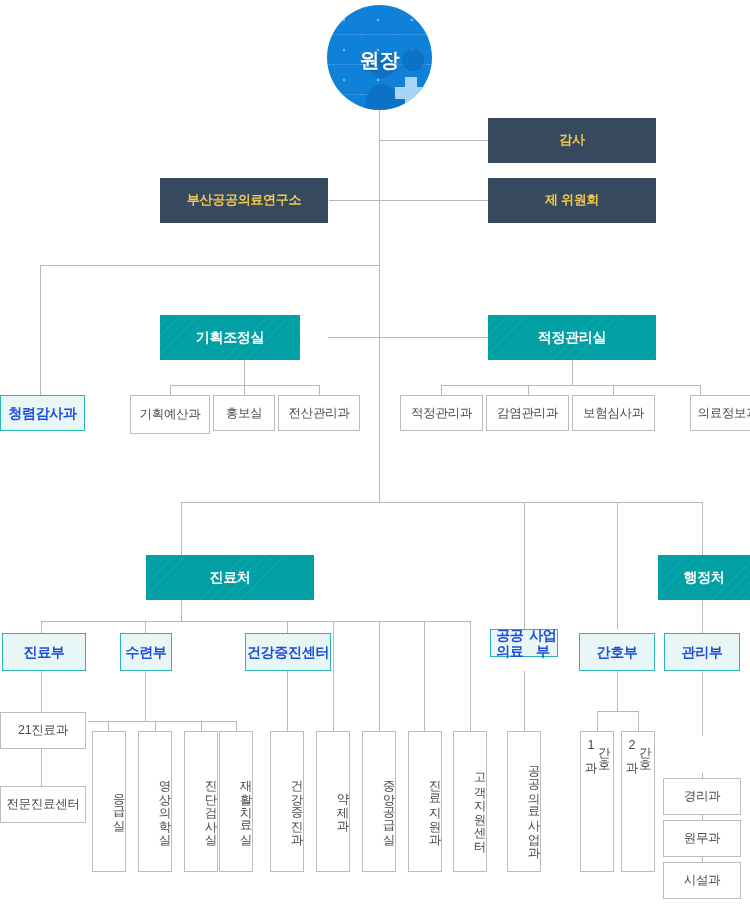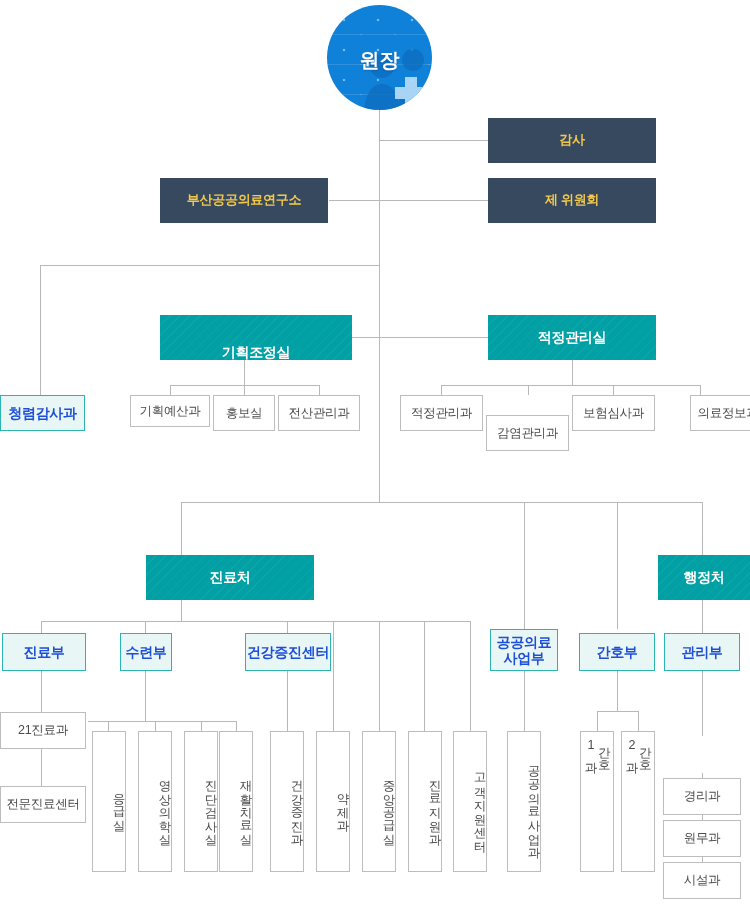--- a/index.html
+++ b/index.html
@@ -162,54 +162,54 @@
   </div>
 
   <div class="ln h" style="left:40px;top:265px;width:340px;"></div>
   <div class="ln v" style="left:40px;top:265px;height:130px;"></div>
   <div class="box tealout" style="left:0px;top:395px;width:85px;height:36px;">
     <span>청렴감사과</span>
   </div>
 
   <div class="ln h" style="left:328px;top:337px;width:160px;"></div>
 
-  <div class="box teal" style="left:160px;top:315px;width:192px;height:45px;align-items:flex-end;">
+  <div class="box teal" style="left:160px;top:315px;width:140px;height:45px;">
     <span>기획조정실</span>
   </div>
   <div class="box teal" style="left:488px;top:315px;width:168px;height:45px;">
     <span>적정관리실</span>
   </div>
 
   <div class="ln v" style="left:244px;top:360px;height:25px;"></div>
   <div class="ln h" style="left:170px;top:385px;width:149px;"></div>
   <div class="ln v" style="left:170px;top:385px;height:10px;"></div>
   <div class="ln v" style="left:244px;top:385px;height:10px;"></div>
   <div class="ln v" style="left:319px;top:385px;height:10px;"></div>
 
-  <div class="box plain" style="left:130px;top:395px;width:80px;height:32px;">
+  <div class="box plain" style="left:130px;top:395px;width:80px;height:39px;">
     <span>기획예산과</span>
   </div>
   <div class="box plain" style="left:213px;top:395px;width:62px;height:36px;">
     <span>홍보실</span>
   </div>
   <div class="box plain" style="left:278px;top:395px;width:82px;height:36px;">
     <span>전산관리과</span>
   </div>
 
   <div class="ln v" style="left:572px;top:360px;height:25px;"></div>
   <div class="ln h" style="left:441px;top:385px;width:259px;"></div>
   <div class="ln v" style="left:441px;top:385px;height:10px;"></div>
   <div class="ln v" style="left:528px;top:385px;height:10px;"></div>
   <div class="ln v" style="left:613px;top:385px;height:10px;"></div>
   <div class="ln v" style="left:700px;top:385px;height:10px;"></div>
 
   <div class="box plain" style="left:400px;top:395px;width:83px;height:36px;">
     <span>적정관리과</span>
   </div>
-  <div class="box plain" style="left:486px;top:415px;width:83px;height:36px;">
+  <div class="box plain" style="left:486px;top:395px;width:83px;height:36px;">
     <span>감염관리과</span>
   </div>
   <div class="box plain" style="left:572px;top:395px;width:83px;height:36px;">
     <span>보험심사과</span>
   </div>
   <div class="box plain" style="left:658px;top:395px;width:76px;height:36px;margin-left:32px;">
     <span>의료정보과</span>
   </div>
 
   <div class="ln h" style="left:181px;top:502px;width:521px;"></div>
@@ -239,21 +239,21 @@
   <div class="box tealout" style="left:2px;top:633px;width:84px;height:38px;">
     <span>진료부</span>
   </div>
   <div class="box tealout" style="left:120px;top:633px;width:52px;height:38px;">
     <span>수련부</span>
   </div>
   <div class="box tealout" style="left:245px;top:633px;width:86px;height:38px;">
     <span>건강증진센터</span>
   </div>
 
-  <div class="box tealout" style="left:490px;top:629px;width:68px;height:42px;flex-direction:column;">
+  <div class="box tealout" style="left:490px;top:629px;width:68px;height:28px;flex-direction:row;">
     <span>공공의료</span>
     <span>사업부</span>
   </div>
 
   <div class="box tealout" style="left:579px;top:633px;width:76px;height:38px;">
     <span>간호부</span>
   </div>
 
   <div class="ln v" style="left:702px;top:600px;height:33px;"></div>
   <div class="box tealout" style="left:664px;top:633px;width:76px;height:38px;">

